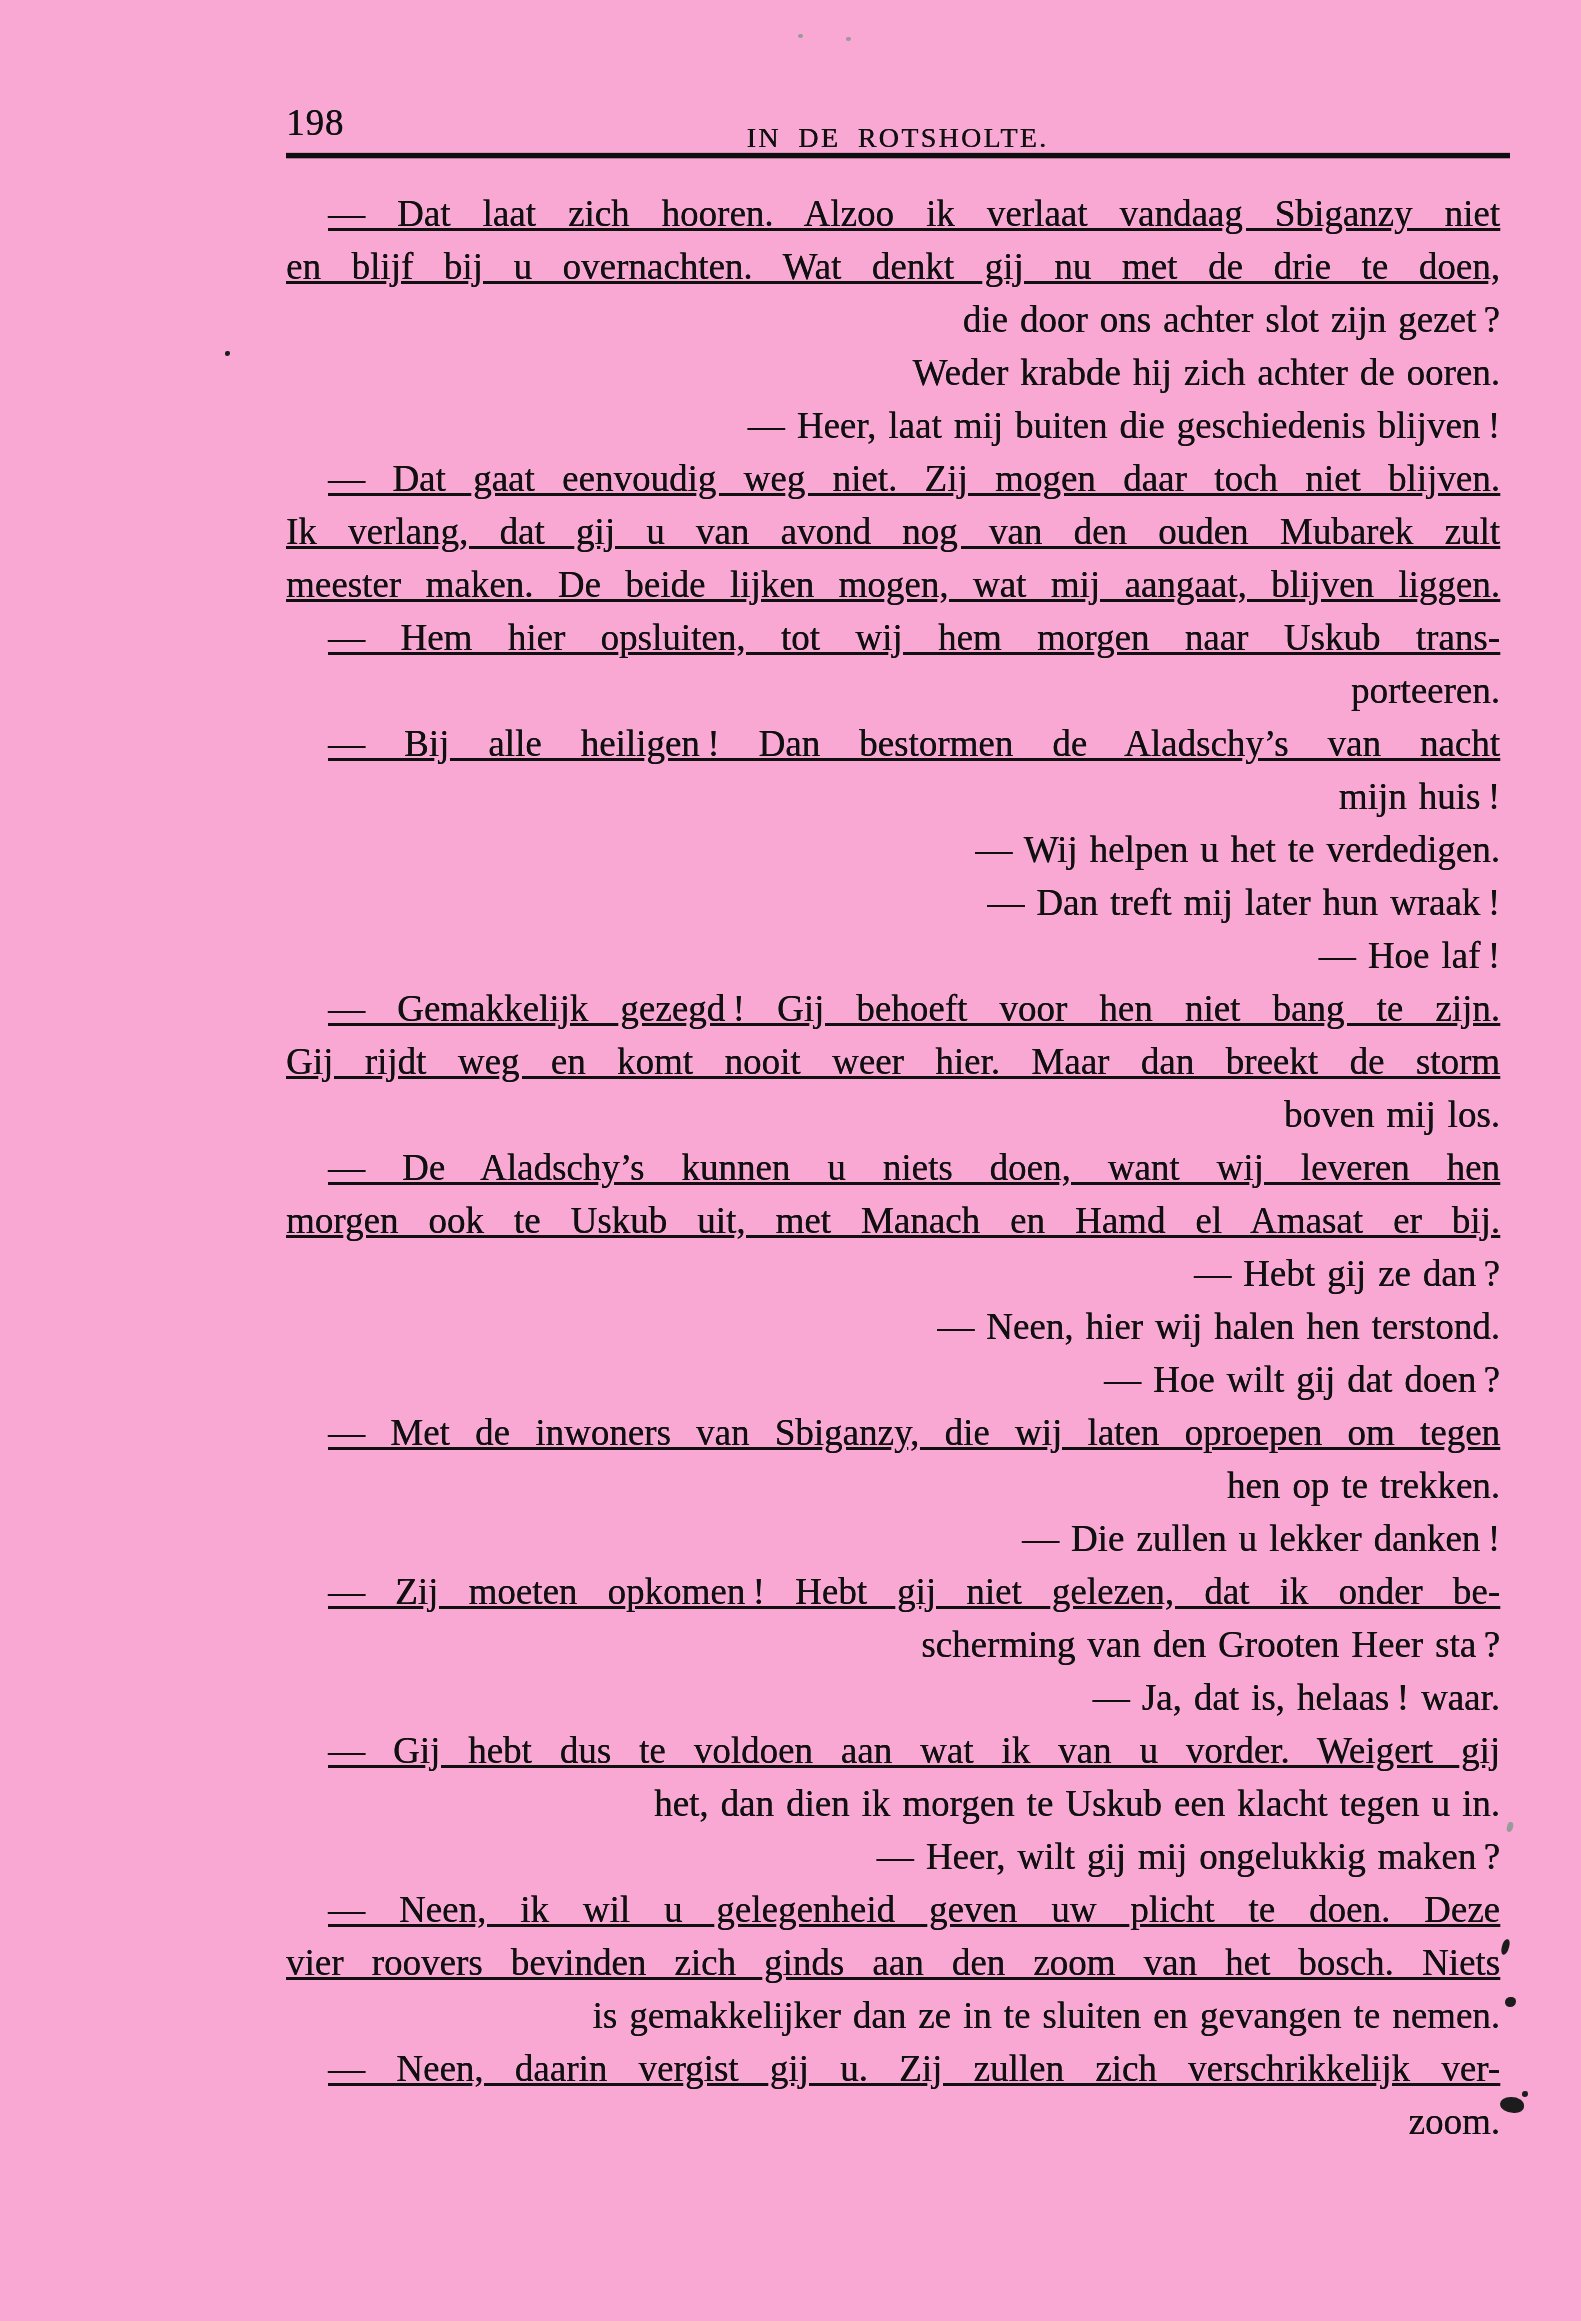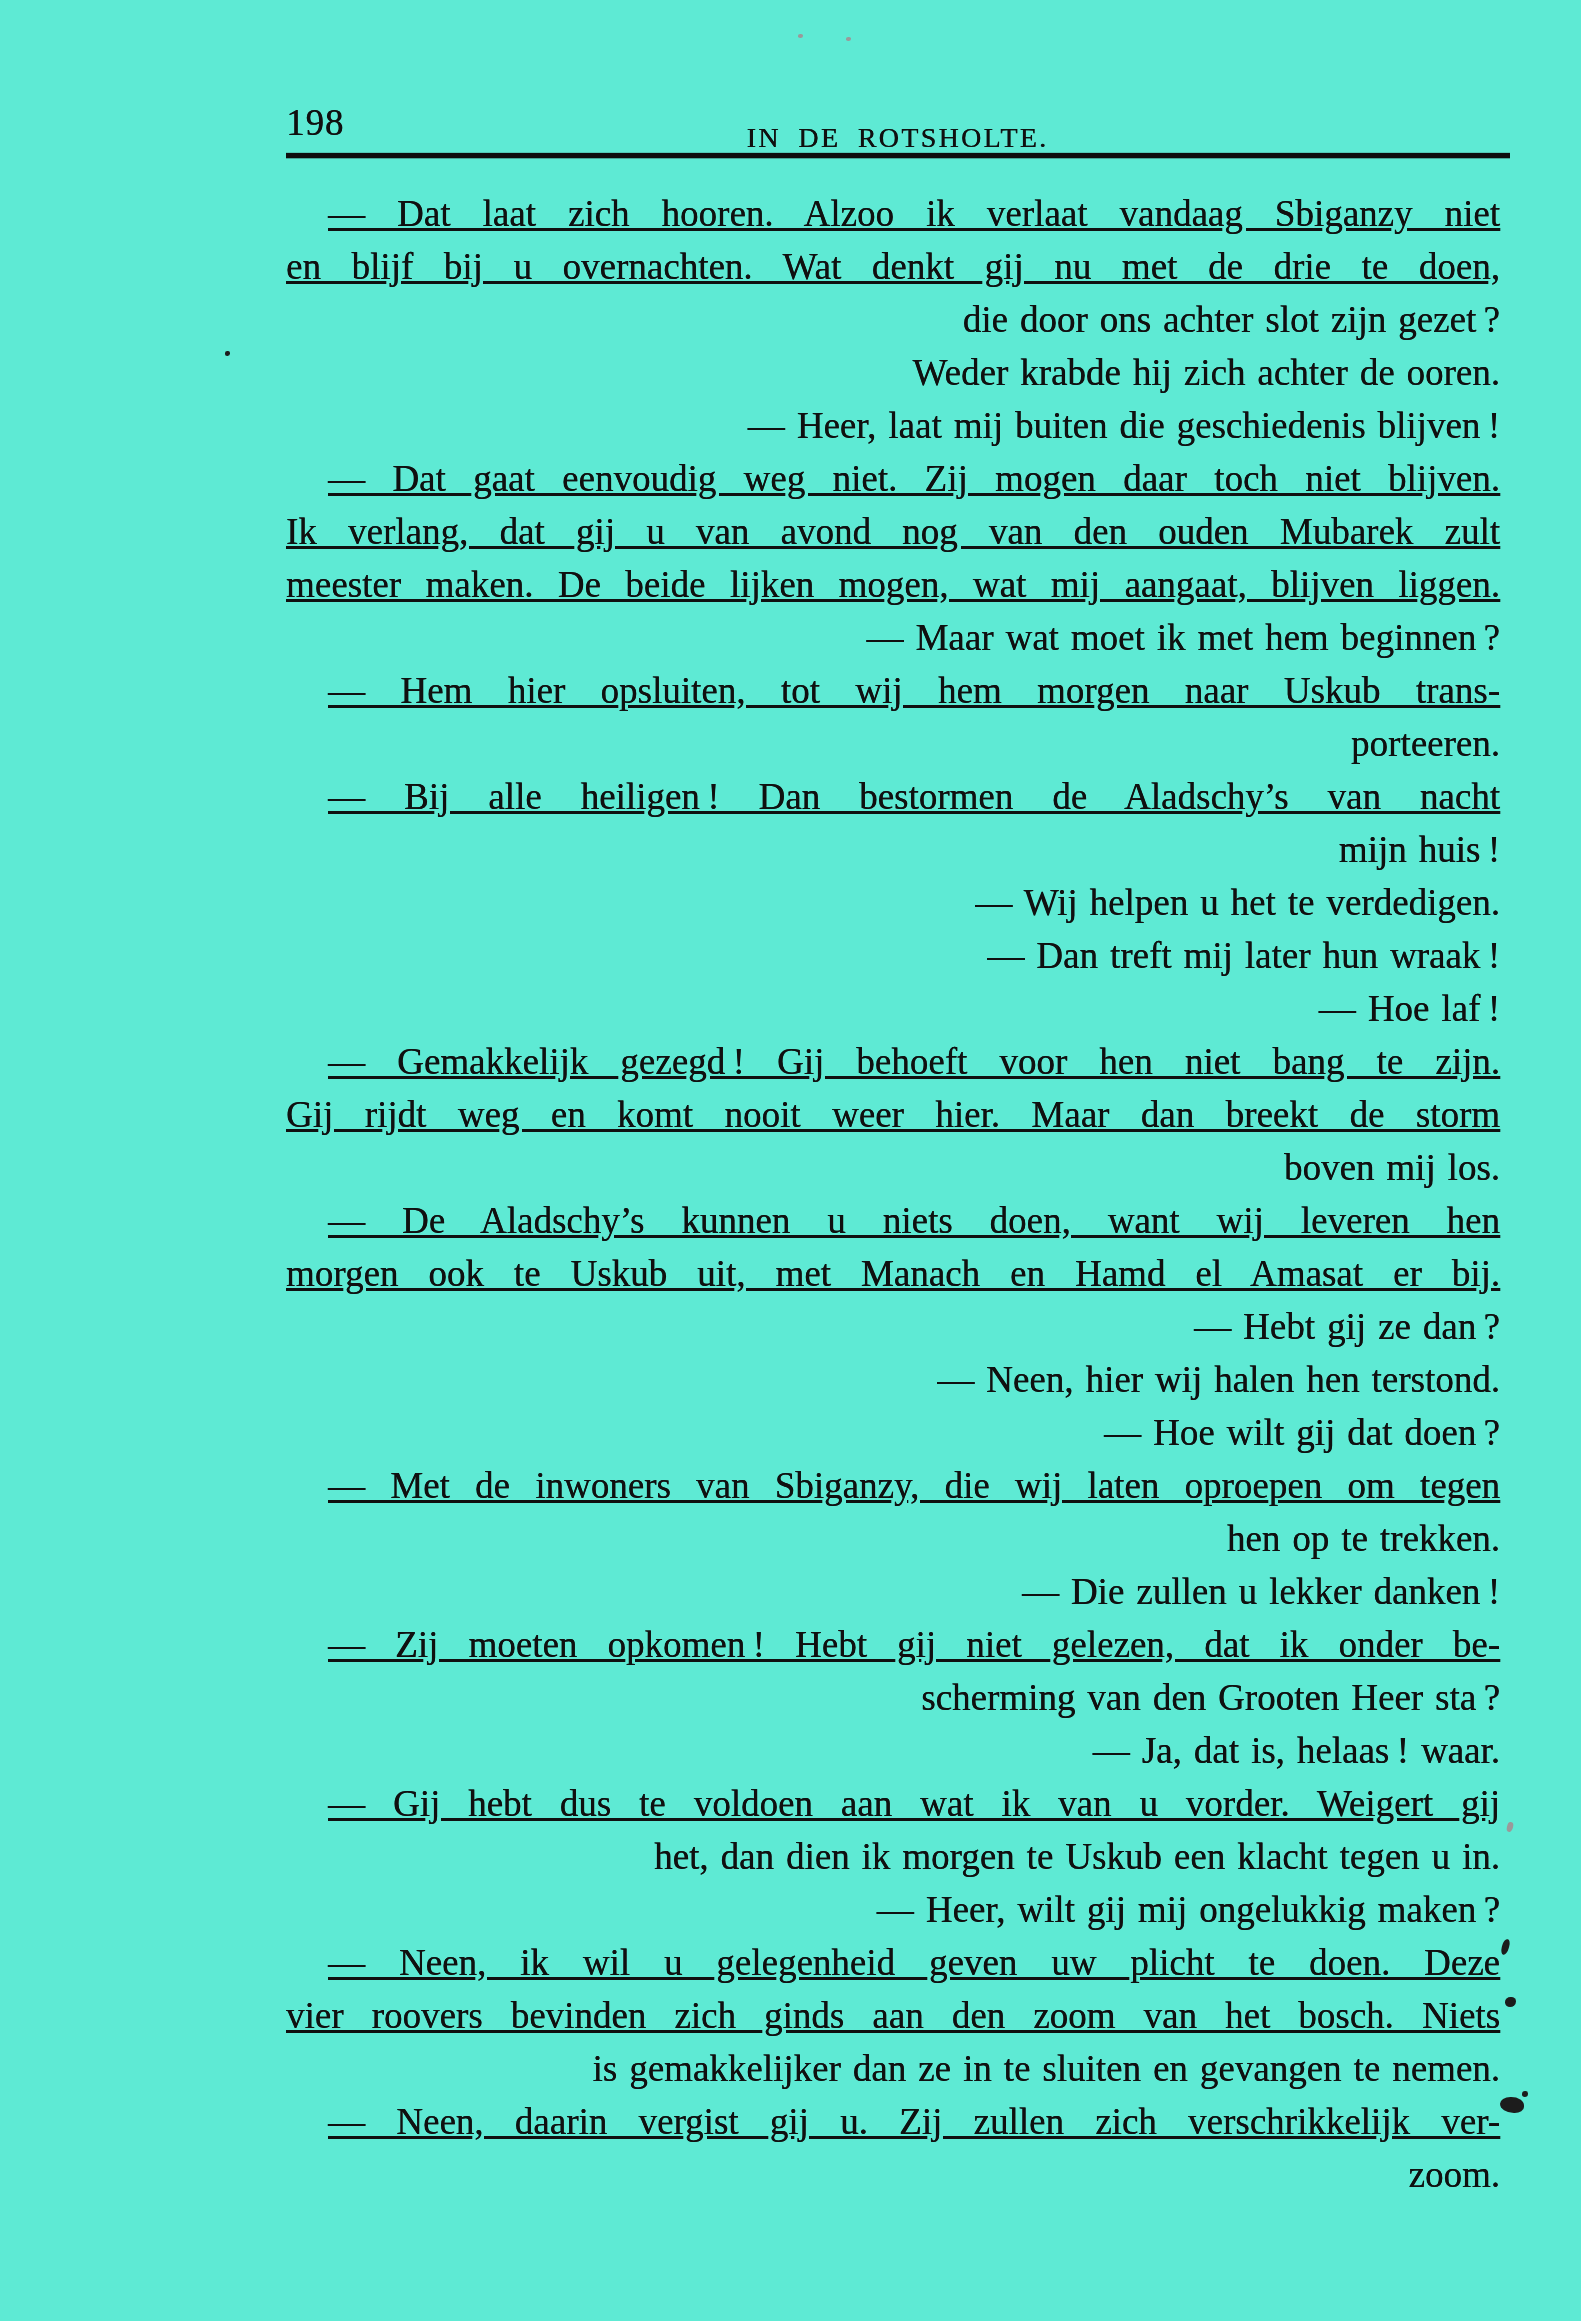--- a/index.html
+++ b/index.html
@@ -5,21 +5,21 @@
   html, body { margin: 0; padding: 0; }
   body {
     width: 1582px; height: 2322px;
     background: #ffffff;
     font-family: "Liberation Serif", "DejaVu Serif", serif;
     color: #101010;
   }
   .page {
     position: relative;
     width: 1582px; height: 2322px;
-    background: #5eead4;
+    background: #f9a8d4;
     overflow: hidden;
   }
   
   .header {
     position: absolute;
     left: 286px; top: 0; width: 1223px; height: 164px;
   }
   .page-number {
     position: absolute;
     left: 0; top: 104px;
@@ -82,21 +82,20 @@
 
   <div class="body-text">
       <div class="line indent just">— Dat laat zich hooren. Alzoo ik verlaat vandaag Sbiganzy niet</div>
       <div class="line just">en blijf bij u overnachten. Wat denkt gij nu met de drie te doen,</div>
       <div class="line">die door ons achter slot zijn gezet ?</div>
       <div class="line indent">Weder krabde hij zich achter de ooren.</div>
       <div class="line indent">— Heer, laat mij buiten die geschiedenis blijven !</div>
       <div class="line indent just">— Dat gaat eenvoudig weg niet. Zij mogen daar toch niet blijven.</div>
       <div class="line just">Ik verlang, dat gij u van avond nog van den ouden Mubarek zult</div>
       <div class="line just">meester maken. De beide lijken mogen, wat mij aangaat, blijven liggen.</div>
-      <div class="line indent">— Maar wat moet ik met hem beginnen ?</div>
       <div class="line indent just">— Hem hier opsluiten, tot wij hem morgen naar Uskub trans-</div>
       <div class="line">porteeren.</div>
       <div class="line indent just">— Bij alle heiligen ! Dan bestormen de Aladschy’s van nacht</div>
       <div class="line">mijn huis !</div>
       <div class="line indent">— Wij helpen u het te verdedigen.</div>
       <div class="line indent">— Dan treft mij later hun wraak !</div>
       <div class="line indent">— Hoe laf !</div>
       <div class="line indent just">— Gemakkelijk gezegd ! Gij behoeft voor hen niet bang te zijn.</div>
       <div class="line just">Gij rijdt weg en komt nooit weer hier. Maar dan breekt de storm</div>
       <div class="line">boven mij los.</div>

